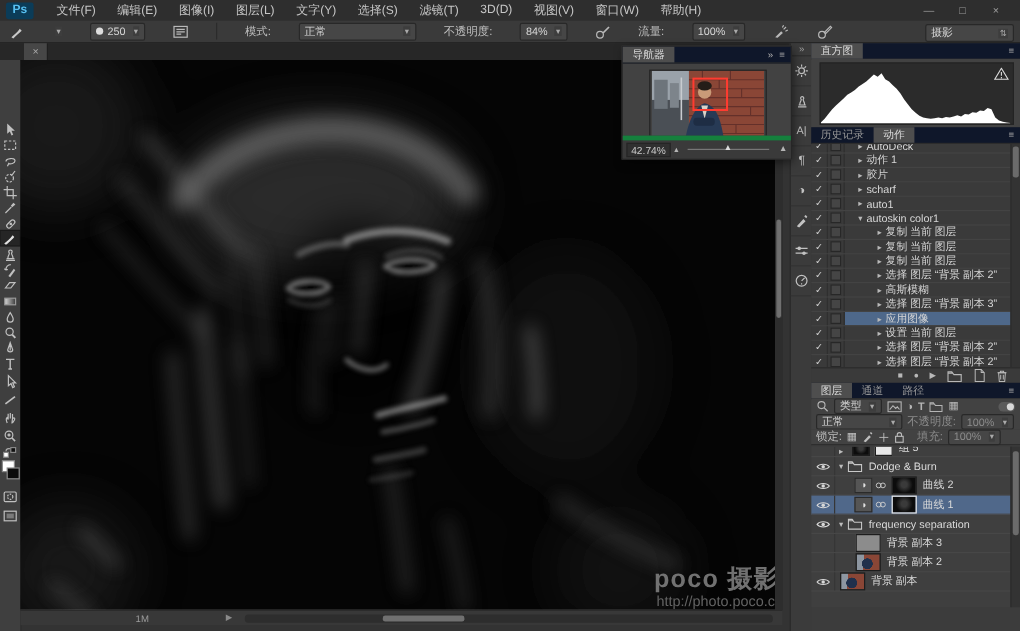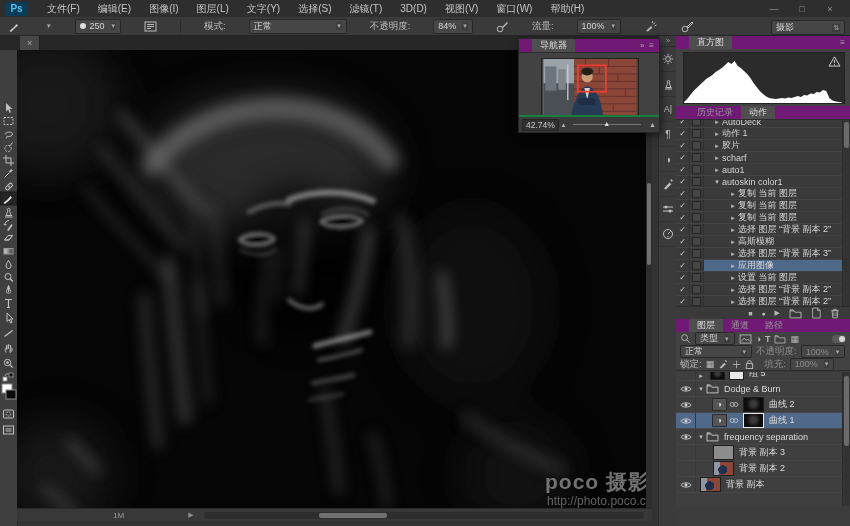--- a/index.html
+++ b/index.html
@@ -41,26 +41,26 @@
              border-top:1px solid #292929;display:flex;align-items:center;font-size:8px;color:#9d9d9d;z-index:10;}
   .stext{margin-left:96px;}
   .sarrow{margin-left:64px;font-size:7px;color:#8a8a8a;}
   .hscroll{flex:1;height:7px;margin:0 8px 0 10px;background:#2d2d2d;border-radius:3px;position:relative;}
   .hthumb{position:absolute;left:115px;width:68px;top:1px;height:5px;background:#707070;border-radius:2px;}
   .vscroll{position:absolute;left:646px;top:50px;width:6px;height:458px;background:#2d2d2d;z-index:5;}
   .vthumb{position:absolute;left:1px;top:133px;width:4px;height:82px;background:#707070;border-radius:2px;}
   
   .nav{position:absolute;left:518px;top:38px;width:140px;height:93px;background:#424242;
        border:1px solid #262626;box-shadow:2px 3px 8px rgba(0,0,0,.5);z-index:20;}
-  .phead{height:13px;background:#701a75;display:flex;align-items:center;border-bottom:1px solid #2c2c2c;padding-left:13px;}
+  .phead{height:13px;background:#0f172a;display:flex;align-items:center;border-bottom:1px solid #2c2c2c;}
   .ptab{height:13px;background:#4e4e4e;padding:0 8px;display:flex;align-items:center;font-size:9px;color:#dcdcdc;}
   .ptab.off{background:transparent;color:#979797;}
   .pmen{margin-left:auto;display:flex;gap:5px;padding-right:5px;color:#aaa;font-size:8px;}
   .navthumb{position:absolute;left:22px;top:19px;width:96px;height:56px;border:1px solid #222;}
-  .navbot{position:absolute;left:0;bottom:0;width:100%;height:15px;background:#3a3a3a;border-top:2px solid #15803d;
+  .navbot{position:absolute;left:0;bottom:0;width:100%;height:15px;background:#3a3a3a;border-top:4px solid #15803d;
           display:flex;align-items:center;font-size:8.5px;color:#c9c9c9;}
   .nzoom{background:#303030;border:1px solid #252525;padding:0 3px;margin-left:3px;height:10px;display:flex;align-items:center;}
   .ntrack{flex:1;height:1px;background:#777;margin:0 5px;position:relative;}
   .nthumbtri{position:absolute;left:44%;top:-4px;font-size:7px;color:#ddd;}
   .mnt{font-size:7px;color:#b5b5b5;padding:0 3px;}
   
   .dock{position:absolute;left:658px;top:36px;width:18px;height:490px;background:#3b3b3b;border-left:1px solid #292929;}
   .dkhead{height:10px;color:#9a9a9a;font-size:8px;text-align:center;line-height:10px;border-bottom:1px solid #2d2d2d;}
   .dkbtn{height:24px;display:flex;align-items:center;justify-content:center;color:#c2c2c2;border-bottom:1px solid #333;}
   .dkbtn svg{display:block;}

